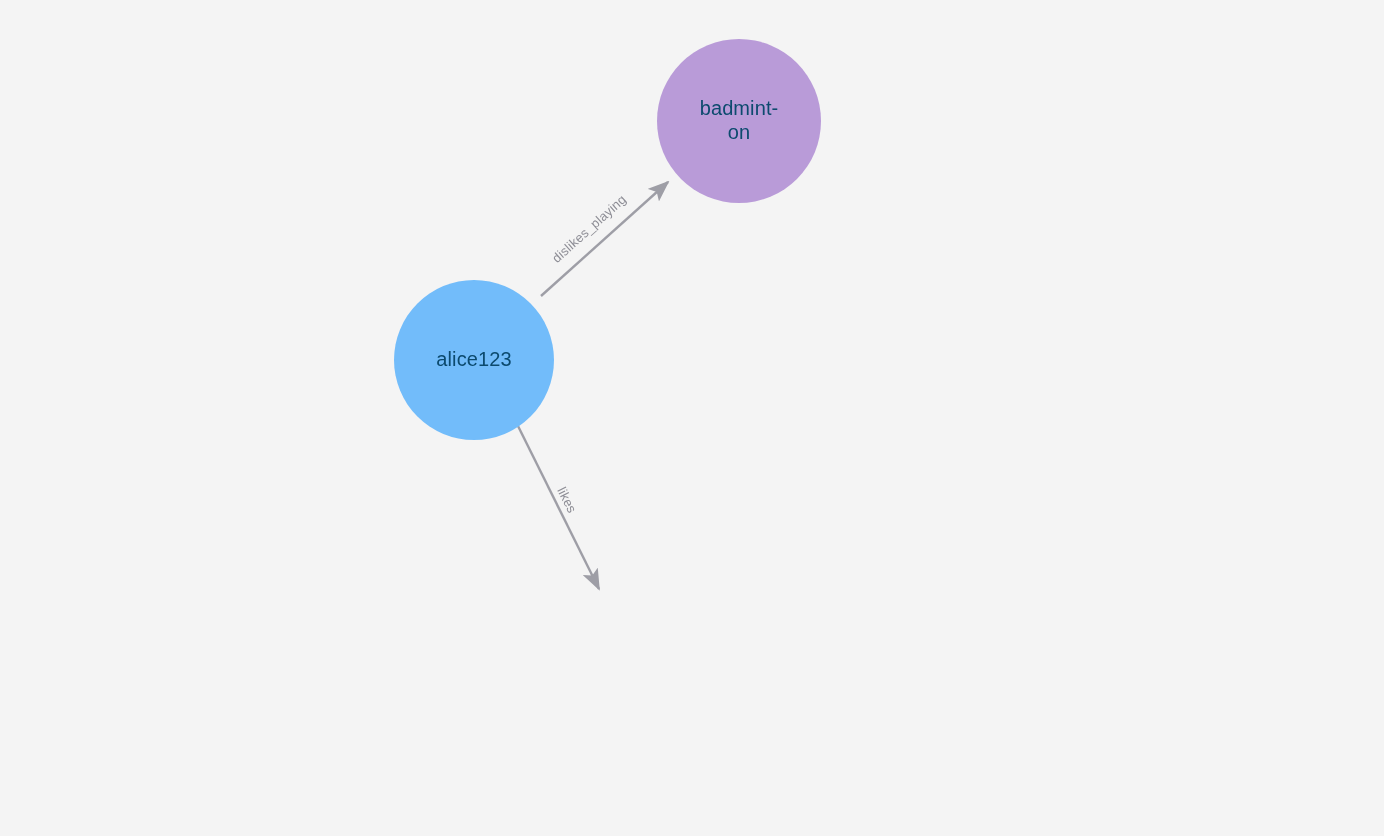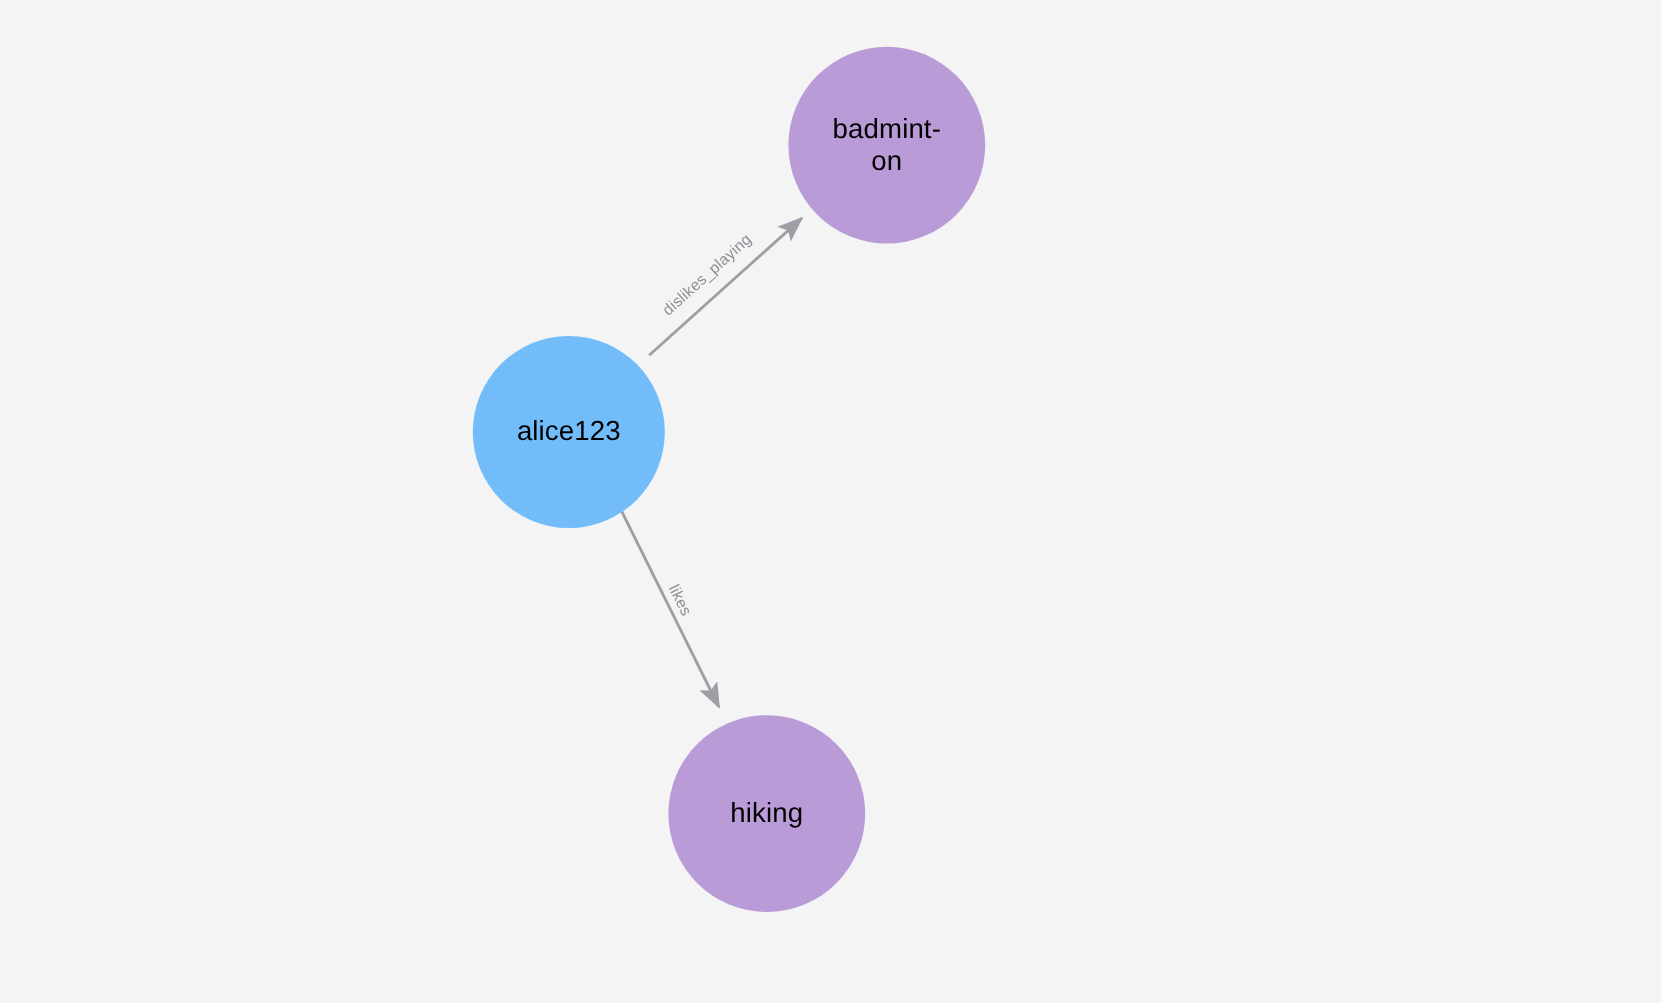--- a/index.html
+++ b/index.html
@@ -30,22 +30,22 @@
   .graph-node {
     position: absolute;
     border-radius: 50%;
     display: flex;
     align-items: center;
     justify-content: center;
     box-sizing: border-box;
     text-align: center;
   }
   .node-label {
-    color: #000000;
-    font-size: 23px;
+    color: #0c4a6e;
+    font-size: 20px;
     line-height: 1.18;
     letter-spacing: 0.1px;
     white-space: pre-line;
     pointer-events: none;
     font-family: "Liberation Sans", sans-serif;
   }
   .edge-label {
     fill: #8d8d95;
     font-size: 13px;
     font-family: "Liberation Sans", sans-serif;
@@ -77,17 +77,14 @@
 
   <div class="graph-node" style="left:657px; top:39px; width:164px; height:164px; background:#b99bd8;">
     <span class="node-label">badmint-
 on</span>
   </div>
 
   <div class="graph-node" style="left:394px; top:280px; width:160px; height:160px; background:#72bcfa;">
     <span class="node-label">alice123</span>
   </div>
 
-  <div class="graph-node" style="left:557px; top:596px; width:164px; height:164px; background:#b99bd8;">
-    <span class="node-label">hiking</span>
-  </div>
 
 </div>
 
 </body></html>

